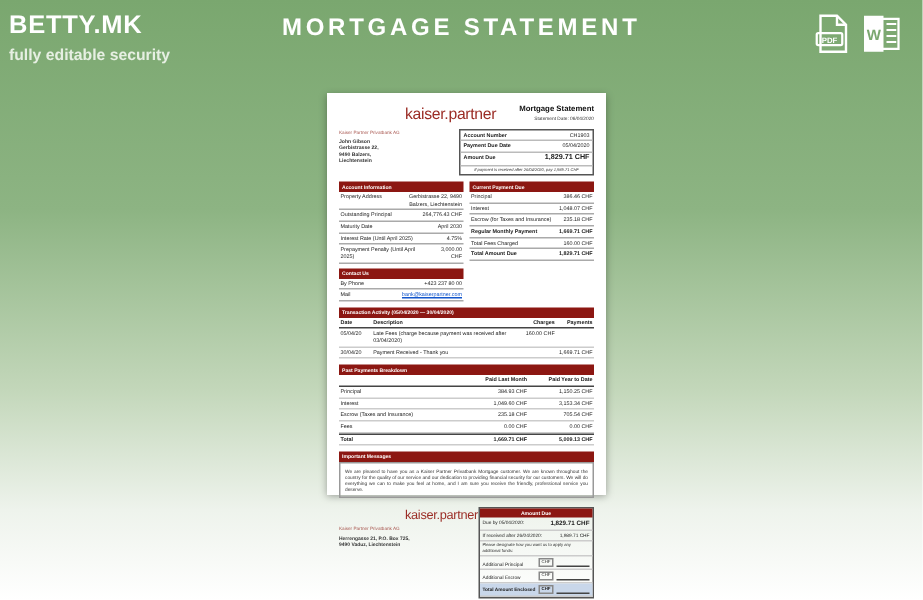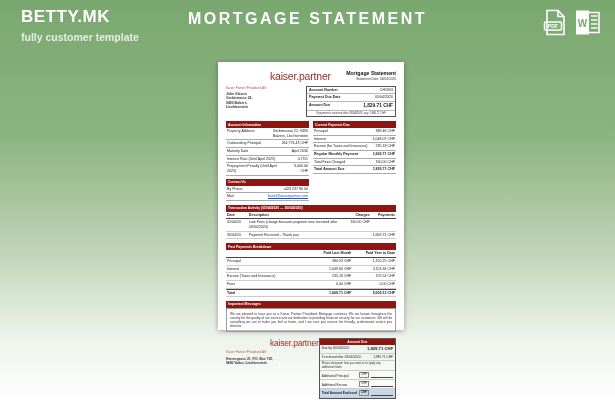--- a/index.html
+++ b/index.html
@@ -4,21 +4,21 @@
 <style>
   * { margin:0; padding:0; box-sizing:border-box; }
   html,body { width:615px; height:400px; }
   body {
     font-family:"Liberation Sans", sans-serif;
     background:linear-gradient(180deg,#7aa76f 0%,#8db483 35%,#c3d7ba 65%,#eef3ec 85%,#ffffff 100%);
     position:relative; overflow:hidden;
   }
 
   
-  .banner { position:absolute; top:0; left:0; right:0; height:52px; padding:8px 21px; }
+  .banner { position:absolute; top:0; left:0; right:0; height:52px; padding:8px 6px; }
   .brand { color:#fff; font-weight:bold; font-size:17px; letter-spacing:.5px; line-height:1.1; }
   .tagline { color:#f2f7ef; font-size:10.5px; margin-top:4px; font-weight:bold; opacity:.9; }
   .banner-title {
     position:absolute; top:10px; left:0; right:0; text-align:center;
     color:#fff; font-weight:bold; font-size:16px; letter-spacing:2.5px;
   }
   .banner-icons { position:absolute; top:9px; right:14px; display:flex; gap:8px; }
   .banner-icons svg { display:block; }
 
   
@@ -78,21 +78,21 @@
   .extra .e-lbl { flex:1; }
   .extra .chf { font-size:2.9px; margin-right:2px; border:.4px solid #888; padding:0 1px; }
   .extra .blank { display:inline-block; width:22px; border-bottom:.5px solid #444; height:3px; }
   .extra.total { background:#c9d7ea; font-weight:bold; }
 </style>
 </head>
 <body>
 
 <div class="banner">
   <div class="brand">BETTY.MK</div>
-  <div class="tagline">fully customer template</div>
+  <div class="tagline">fully editable security</div>
   <div class="banner-title">MORTGAGE STATEMENT</div>
   <div class="banner-icons">
     <span>
       <svg width="24" height="27" viewBox="0 0 24 27">
         <path d="M4 1.5 h11 l6 6 v18 h-17 z" fill="none" stroke="#fff" stroke-width="1.6"></path>
         <path d="M15 1.5 v6 h6" fill="none" stroke="#fff" stroke-width="1.6"></path>
         <rect x="1.5" y="13" width="17" height="8" rx="1" fill="none" stroke="#fff" stroke-width="1.5"></rect>
         <text x="10" y="19.4" font-size="5.2" font-weight="bold" fill="#fff" text-anchor="middle" font-family="Liberation Sans, sans-serif">PDF</text>
       </svg>
     </span>

